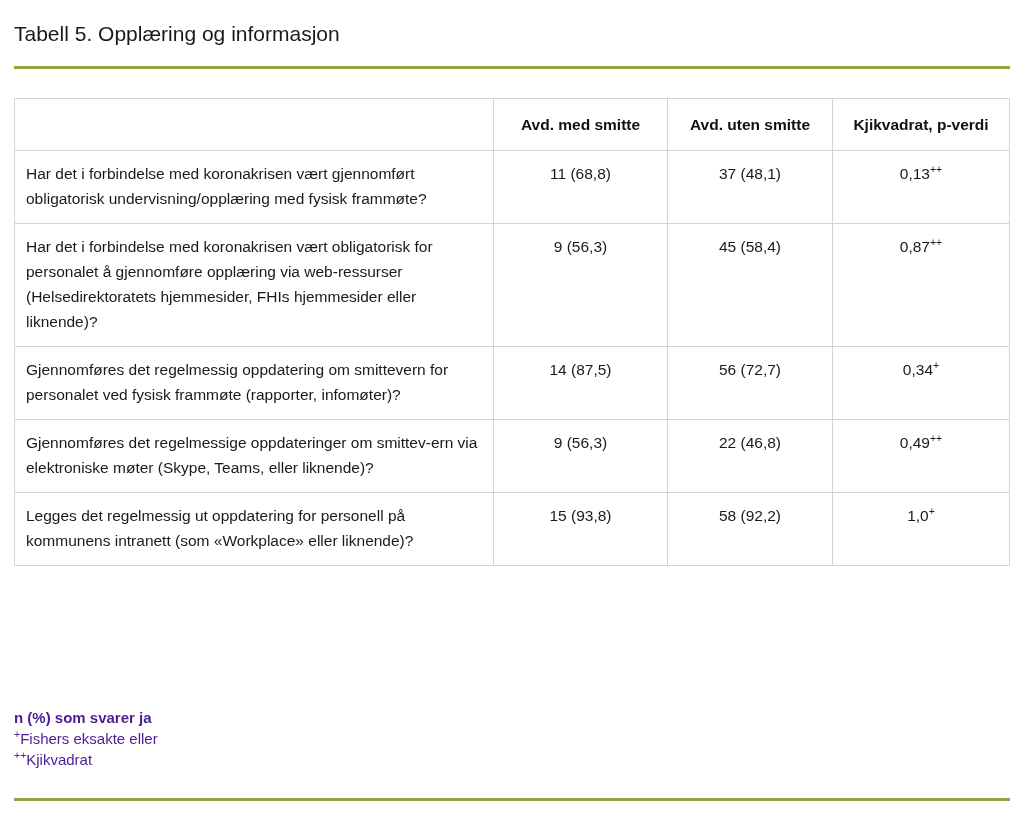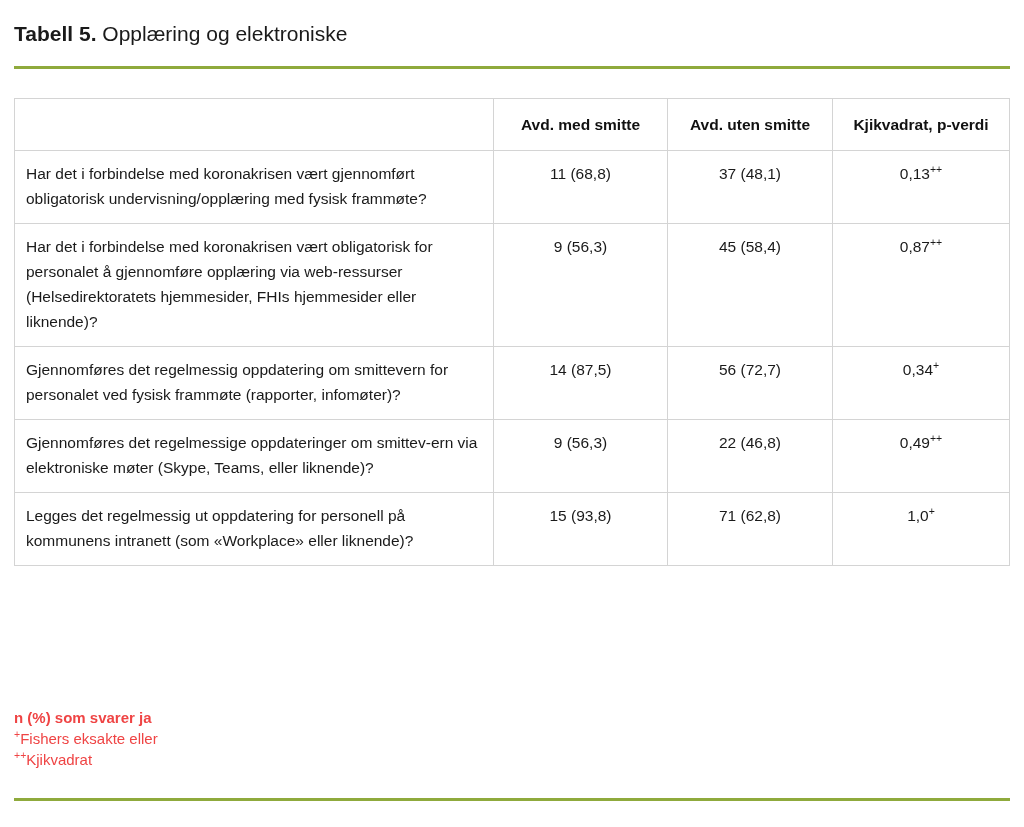--- a/index.html
+++ b/index.html
@@ -29,21 +29,21 @@
     width: 996px;
   }
   .table-title {
     font-size: 21px;
     line-height: 28px;
     font-weight: 400;
     color: #1a1a1a;
     white-space: nowrap;
   }
   .table-title .label {
-    font-weight: 700;
+    font-weight: 400;
   }
   .title-rule {
     position: absolute;
     left: 14px;
     top: 66px;
     width: 996px;
     height: 3px;
     background: #8faa3c;
   }
 
@@ -109,21 +109,21 @@
   
   .footnotes {
     position: absolute;
     left: 14px;
     top: 707px;
     width: 700px;
   }
   .fn {
     font-size: 15px;
     line-height: 21px;
-    color: #ef4444;
+    color: #4c1d95;
   }
   .fn.strong {
     font-weight: 700;
   }
   .fn sup {
     font-size: 10.5px;
     vertical-align: super;
     line-height: 0;
   }
 
@@ -135,21 +135,21 @@
     height: 3px;
     background: #8faa3c;
   }
 </style>
 </head>
 <body>
 
 <div class="page">
 
   <div class="title-block">
-    <div class="table-title"><span class="label">Tabell 5.</span><span> Opplæring og elektroniske</span></div>
+    <div class="table-title"><span class="label">Tabell 5.</span><span> Opplæring og informasjon</span></div>
   </div>
   <div class="title-rule"></div>
 
   <div class="table-wrap">
     <table class="data-table">
       <colgroup>
         <col class="c-q">
           <col class="c-a">
           <col class="c-b">
           <col class="c-c">
@@ -183,21 +183,21 @@
         </tr>
         <tr>
           <td class="question">Gjennomføres det regelmessige oppdateringer om smittev-ern via elektroniske møter (Skype, Teams, eller liknende)?</td>
           <td class="num">9 (56,3)</td>
           <td class="num">22 (46,8)</td>
           <td class="num"><span>0,49</span><sup>++</sup></td>
         </tr>
         <tr>
           <td class="question">Legges det regelmessig ut oppdatering for personell på kommunens intranett (som «Workplace» eller liknende)?</td>
           <td class="num">15 (93,8)</td>
-          <td class="num">71 (62,8)</td>
+          <td class="num">58 (92,2)</td>
           <td class="num"><span>1,0</span><sup>+</sup></td>
         </tr>
       </tbody>
     </table>
   </div>
 
   <div class="footnotes">
     <div class="fn strong">n (%) som svarer ja</div>
     <div class="fn"><sup>+</sup><span>Fishers eksakte eller</span></div>
     <div class="fn"><sup>++</sup><span>Kjikvadrat</span></div>

